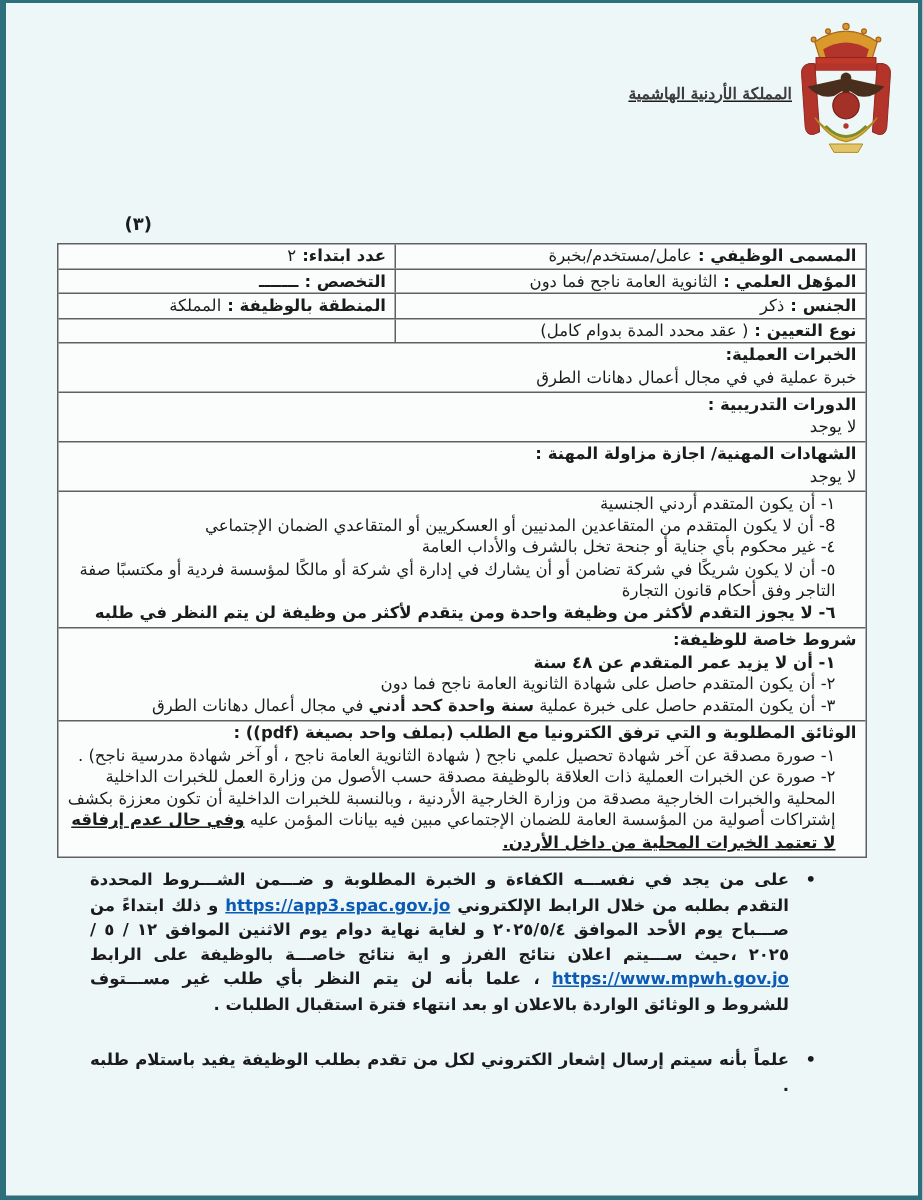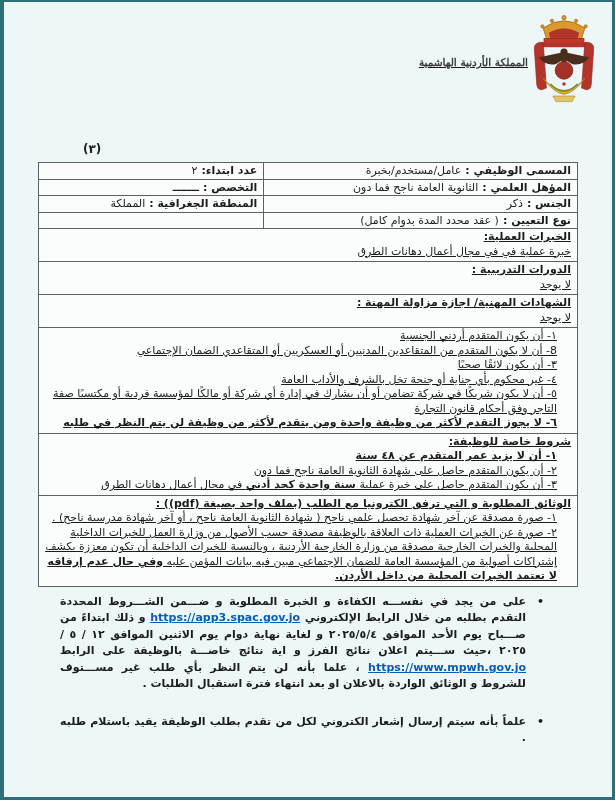--- a/index.html
+++ b/index.html
@@ -30,21 +30,21 @@
     background:#fbfdfd;
   }
   .row { border-bottom:1px solid #5f6062; }
   .row:last-child { border-bottom:none; }
   .info-row { display:flex; min-height:16.5px; align-items:center; }
   .cell { padding:1px 6px; line-height:1.2; }
   .main-cell { width:58.3%; border-left:1px solid #5f6062; align-self:stretch; display:flex; align-items:center; }
   .side-cell { width:41.7%; align-self:stretch; display:flex; align-items:center; }
   .lbl { font-weight:700; margin-left:4px; white-space:nowrap; }
   .dash-val { font-weight:700;text-align:center; }
-  .section-row { padding:1px 6px 2px 6px; line-height:1.32;text-decoration:underline; }
+  .section-row { padding:1px 6px 2px 6px; line-height:1.32; }
   .sec-title { font-weight:700; }
   .num-item { padding-right:14px; }
   .bold { font-weight:700; }
   .emph { font-weight:700; text-decoration:underline; }
   .notes { padding:7px 68px 0 56px; font-size:11px; font-weight:700; }
   .bullet { display:flex; gap:11px; }
   .bullet + .bullet { margin-top:21px; }
   .dot { font-size:11px; line-height:1.5; }
   .bullet p { flex:1; line-height:1.5; text-align:justify; }
   .link { color:#0b5bb5; text-decoration:underline; cursor:pointer; unicode-bidi:isolate; direction:ltr; display:inline-block; }
@@ -112,21 +112,21 @@
         <span class="dash-val">ـــــــ</span>
       </div>
     </div>
 
     <div class="row info-row">
       <div class="cell main-cell">
         <span class="lbl">الجنس :</span>
         <span>ذكر</span>
       </div>
       <div class="cell side-cell">
-        <span class="lbl">المنطقة الجغرافية :</span>
+        <span class="lbl">المنطقة بالوظيفة :</span>
         <span>المملكة</span>
       </div>
     </div>
 
     <div class="row info-row">
       <div class="cell main-cell">
         <span class="lbl">نوع التعيين :</span>
         <span>( عقد محدد المدة بدوام كامل)</span>
       </div>
       <div class="cell side-cell"></div>
@@ -143,21 +143,20 @@
     </div>
 
     <div class="row section-row">
       <div class="sec-title">الشهادات المهنية/ اجازة مزاولة المهنة :</div>
       <div class="sec-body">لا يوجد</div>
     </div>
 
     <div class="row section-row">
       <div class="num-item">١- أن يكون المتقدم أردني الجنسية</div>
       <div class="num-item">8- أن لا يكون المتقدم من المتقاعدين المدنيين أو العسكريين أو المتقاعدي الضمان الإجتماعي</div>
-      <div class="num-item">٣- أن يكون لائقًا صحيًا</div>
       <div class="num-item">٤- غير محكوم بأي جناية أو جنحة تخل بالشرف والأداب العامة</div>
       <div class="num-item">٥- أن لا يكون شريكًا في شركة تضامن أو أن يشارك في إدارة أي شركة أو مالكًا لمؤسسة فردية أو مكتسبًا صفة التاجر وفق أحكام قانون التجارة</div>
       <div class="num-item bold">٦- لا يجوز التقدم لأكثر من وظيفة واحدة ومن يتقدم لأكثر من وظيفة لن يتم النظر في طلبه</div>
     </div>
 
     <div class="row section-row">
       <div class="sec-title">شروط خاصة للوظيفة:</div>
       <div class="num-item bold">١- أن لا يزيد عمر المتقدم عن ٤٨ سنة</div>
       <div class="num-item">٢- أن يكون المتقدم حاصل على شهادة الثانوية العامة ناجح فما دون</div>
       <div class="num-item"><span>٣- أن يكون المتقدم حاصل على خبرة عملية </span><span class="bold">سنة واحدة كحد أدني</span><span> في مجال أعمال دهانات الطرق</span></div>

